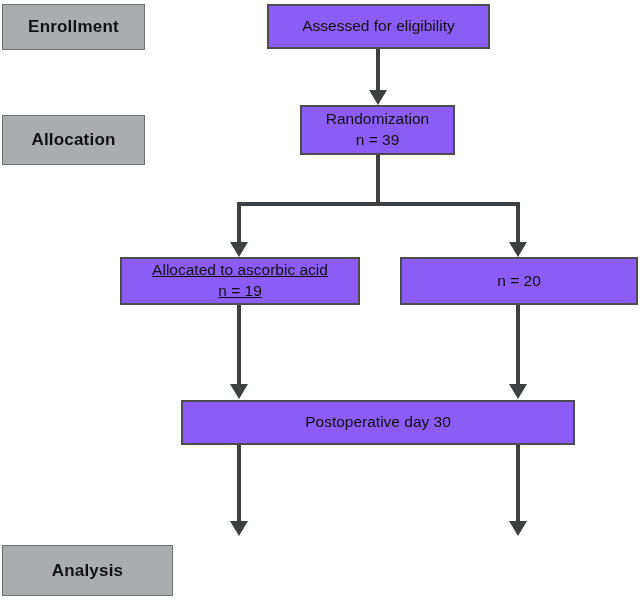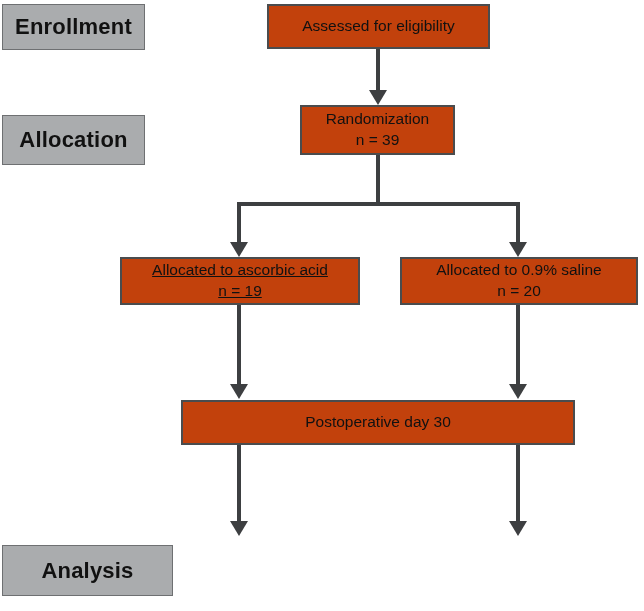--- a/index.html
+++ b/index.html
@@ -19,27 +19,27 @@
   }
   .stage-label {
     position: absolute;
     background: #aaacae;
     border: 1px solid #6e7072;
     box-sizing: border-box;
     display: flex;
     align-items: center;
     justify-content: center;
     font-weight: bold;
-    font-size: 22px;
+    font-size: 17px;
     color: #111111;
     letter-spacing: 0.2px;
   }
   .node-box {
     position: absolute;
-    background: #c2410c;
+    background: #8b5cf6;
     border: 2px solid #4a4c4e;
     box-sizing: border-box;
     display: flex;
     flex-direction: column;
     align-items: center;
     justify-content: center;
     font-size: 15.5px;
     color: #111111;
     line-height: 1.35;
     text-align: center;
@@ -98,21 +98,20 @@
     <span>Randomization</span>
     <span class="line2">n = 39</span>
   </div>
 
   <div class="node-box" style="left:120px; top:257px; width:240px; height:48px;text-decoration:underline;">
     <span>Allocated to ascorbic acid</span>
     <span class="line2">n = 19</span>
   </div>
 
   <div class="node-box" style="left:400px; top:257px; width:238px; height:48px;">
-    <span>Allocated to 0.9% saline</span>
     <span class="line2">n = 20</span>
   </div>
 
   <div class="node-box" style="left:181px; top:400px; width:394px; height:45px;">
     <span>Postoperative day 30</span>
   </div>
 
 
   <div class="v-line" style="left:376px; top:49px; height:43px;"></div>
   <div class="arrow-head big" style="left:369px; top:90px;"></div>

